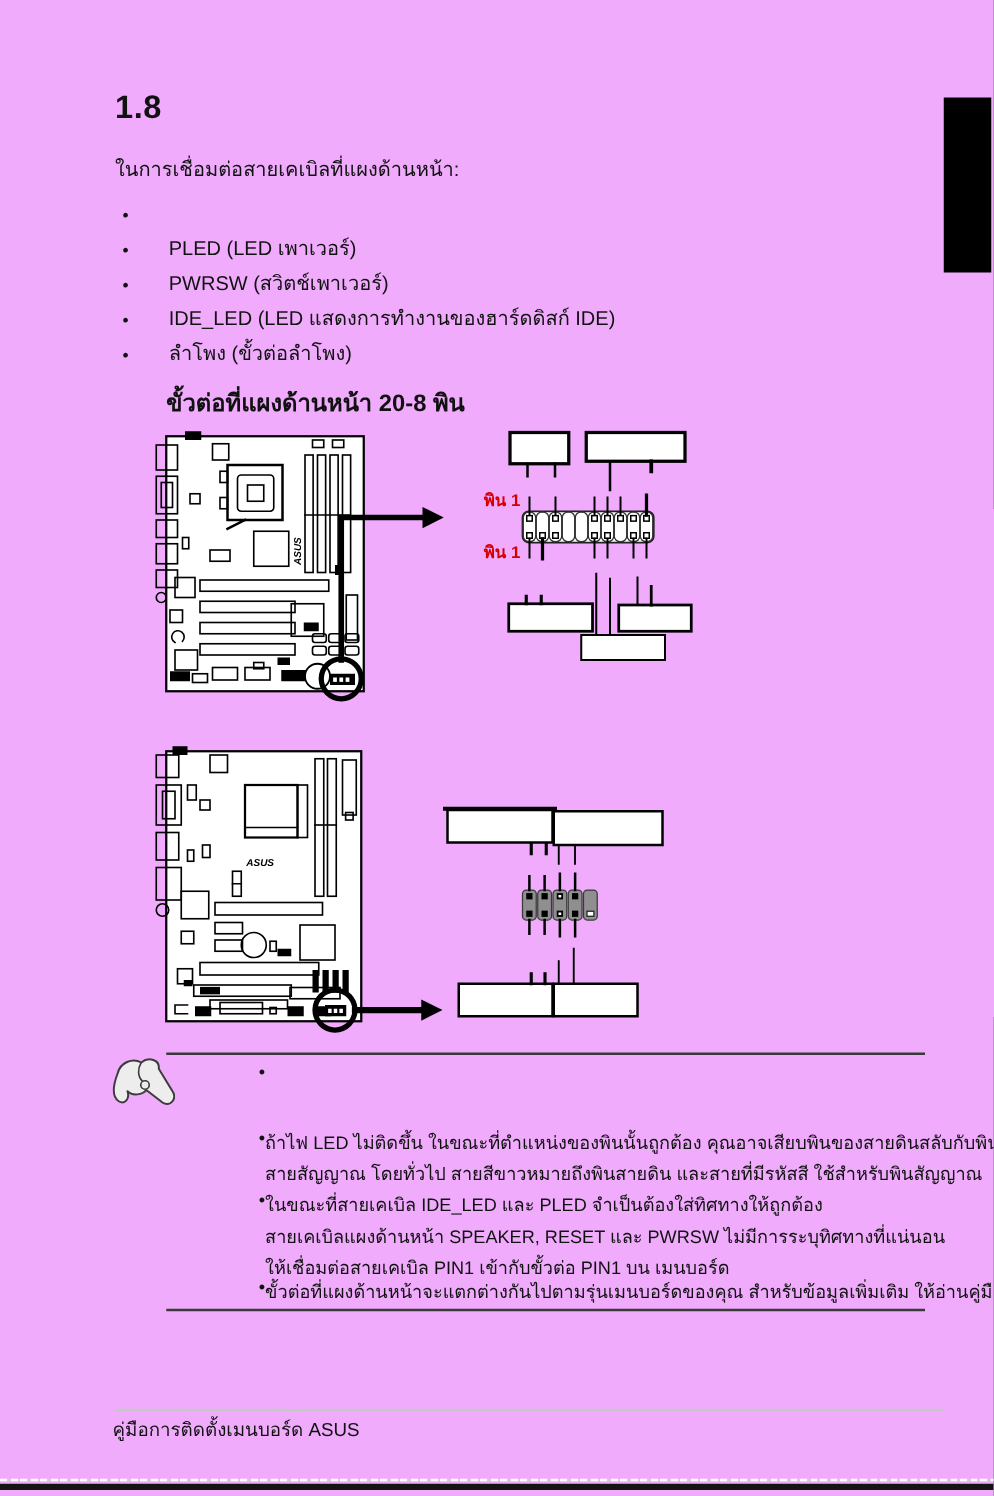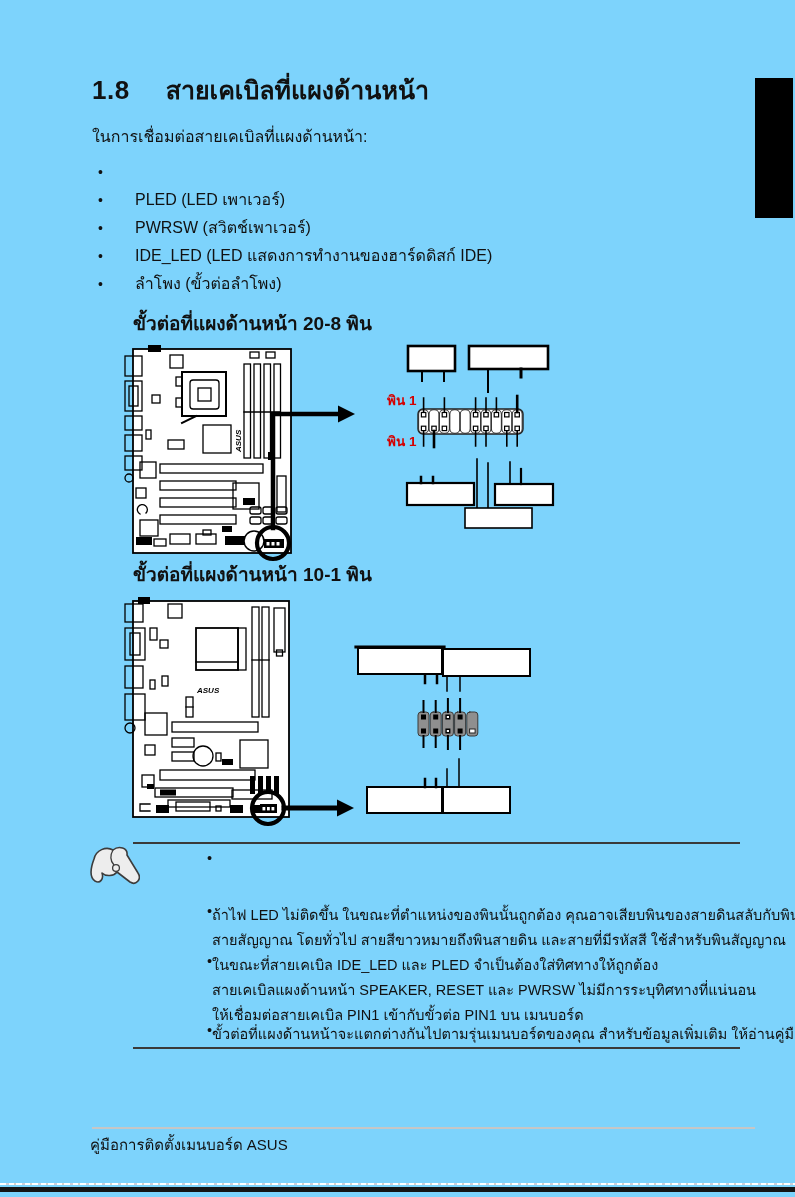--- a/index.html
+++ b/index.html
@@ -1,19 +1,19 @@
 <!DOCTYPE html>
 <html><head>
 <meta charset="utf-8">
 <style>
   * { margin:0; padding:0; box-sizing:border-box; }
   html,body { background:#777; }
   .page {
     position:relative; width:795px; height:1197px; margin:0 auto;
-    background:#7dd3fc; overflow:hidden; color:#111;
+    background:#f0abfc; overflow:hidden; color:#111;
     font-family:"Liberation Sans","DejaVu Sans",sans-serif;
   }
   .abs { position:absolute; }
   .edge-tab { left:755px; top:78px; width:38px; height:140px; background:#000; }
   .title-row { left:92px; top:70px; display:flex; align-items:baseline; }
   .title-num { font-size:26px; font-weight:bold; letter-spacing:0.5px; }
   .title-text { font-size:25px; font-weight:bold; margin-left:36px; }
   .intro { left:92px; top:124px; font-size:16px; line-height:26px; }
   .cable-list { left:92px; top:158px; width:560px; }
   .cable-item { display:flex; font-size:16px; line-height:28px; }
@@ -35,21 +35,20 @@
 </style>
 </head>
 <body>
 
 <div class="page">
 
   <div class="abs edge-tab"></div>
 
   <div class="abs title-row">
     <span class="title-num">1.8</span>
-    <span class="title-text">สายเคเบิลที่แผงด้านหน้า</span>
   </div>
 
   <div class="abs intro">ในการเชื่อมต่อสายเคเบิลที่แผงด้านหน้า:</div>
 
   <div class="abs cable-list">
     <div class="cable-item">
       <span class="dot">•</span>
     </div>
     <div class="cable-item">
       <span class="dot">•</span>
@@ -181,21 +180,20 @@
       <rect x="495" y="484" width="58" height="21" fill="#fff" stroke-width="2.2"></rect>
       <path d="M510,462 V484" stroke-width="1.6"></path>
       <path d="M521,469 V484" stroke-width="2.2"></path>
       <path d="M477,459 V508 M488,463 V508" stroke-width="1.6"></path>
       <rect x="465" y="508" width="67" height="20" fill="#fff" stroke-width="1.6"></rect>
     </g>
     <text x="387" y="405" font-size="13.5" font-weight="bold" fill="#d40000">พิน 1</text>
     <text x="387" y="446" font-size="13.5" font-weight="bold" fill="#d40000">พิน 1</text>
   </svg>
 
-  <div class="abs dg-heading h-d2">ขั้วต่อที่แผงด้านหน้า 10-1 พิน</div>
 
   <svg class="abs" style="left:118px; top:593px;" width="452" height="235" viewBox="118 593 452 235" stroke-linecap="square">
     <g fill="none" stroke="#000" stroke-width="1.3">
       <rect x="133" y="601" width="156" height="216" fill="#fff" stroke-width="1.8"></rect>
       <rect x="138" y="597" width="12" height="7" fill="#000" stroke="none"></rect>
       <rect x="168" y="604" width="14" height="14"></rect>
       <rect x="125" y="604" width="18" height="18"></rect>
       <rect x="125" y="628" width="20" height="32"></rect>
         <rect x="130" y="633" width="10" height="22"></rect>
       <rect x="125" y="666" width="18" height="22"></rect>

